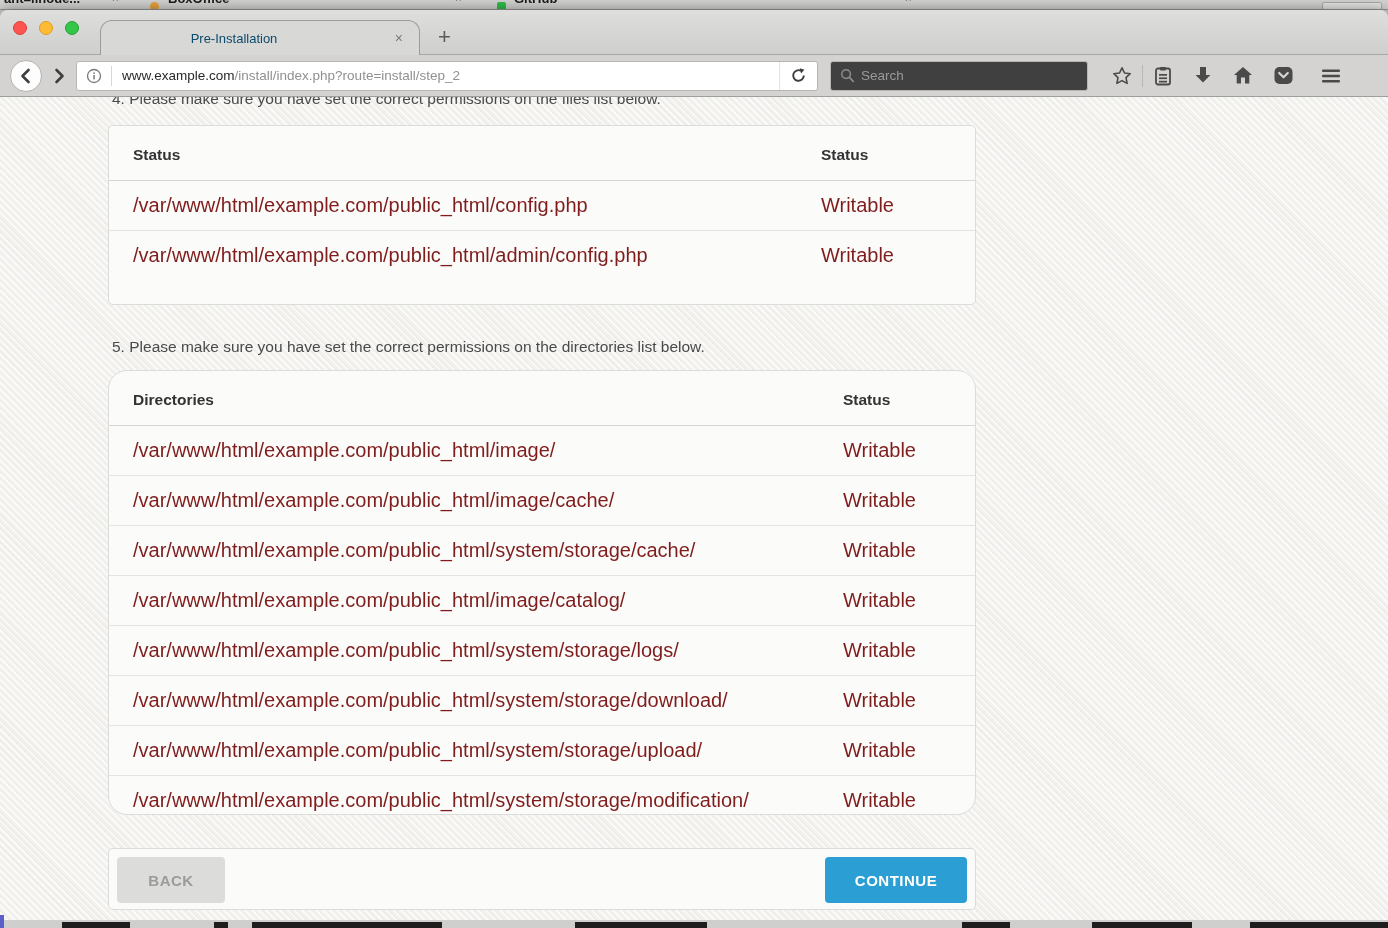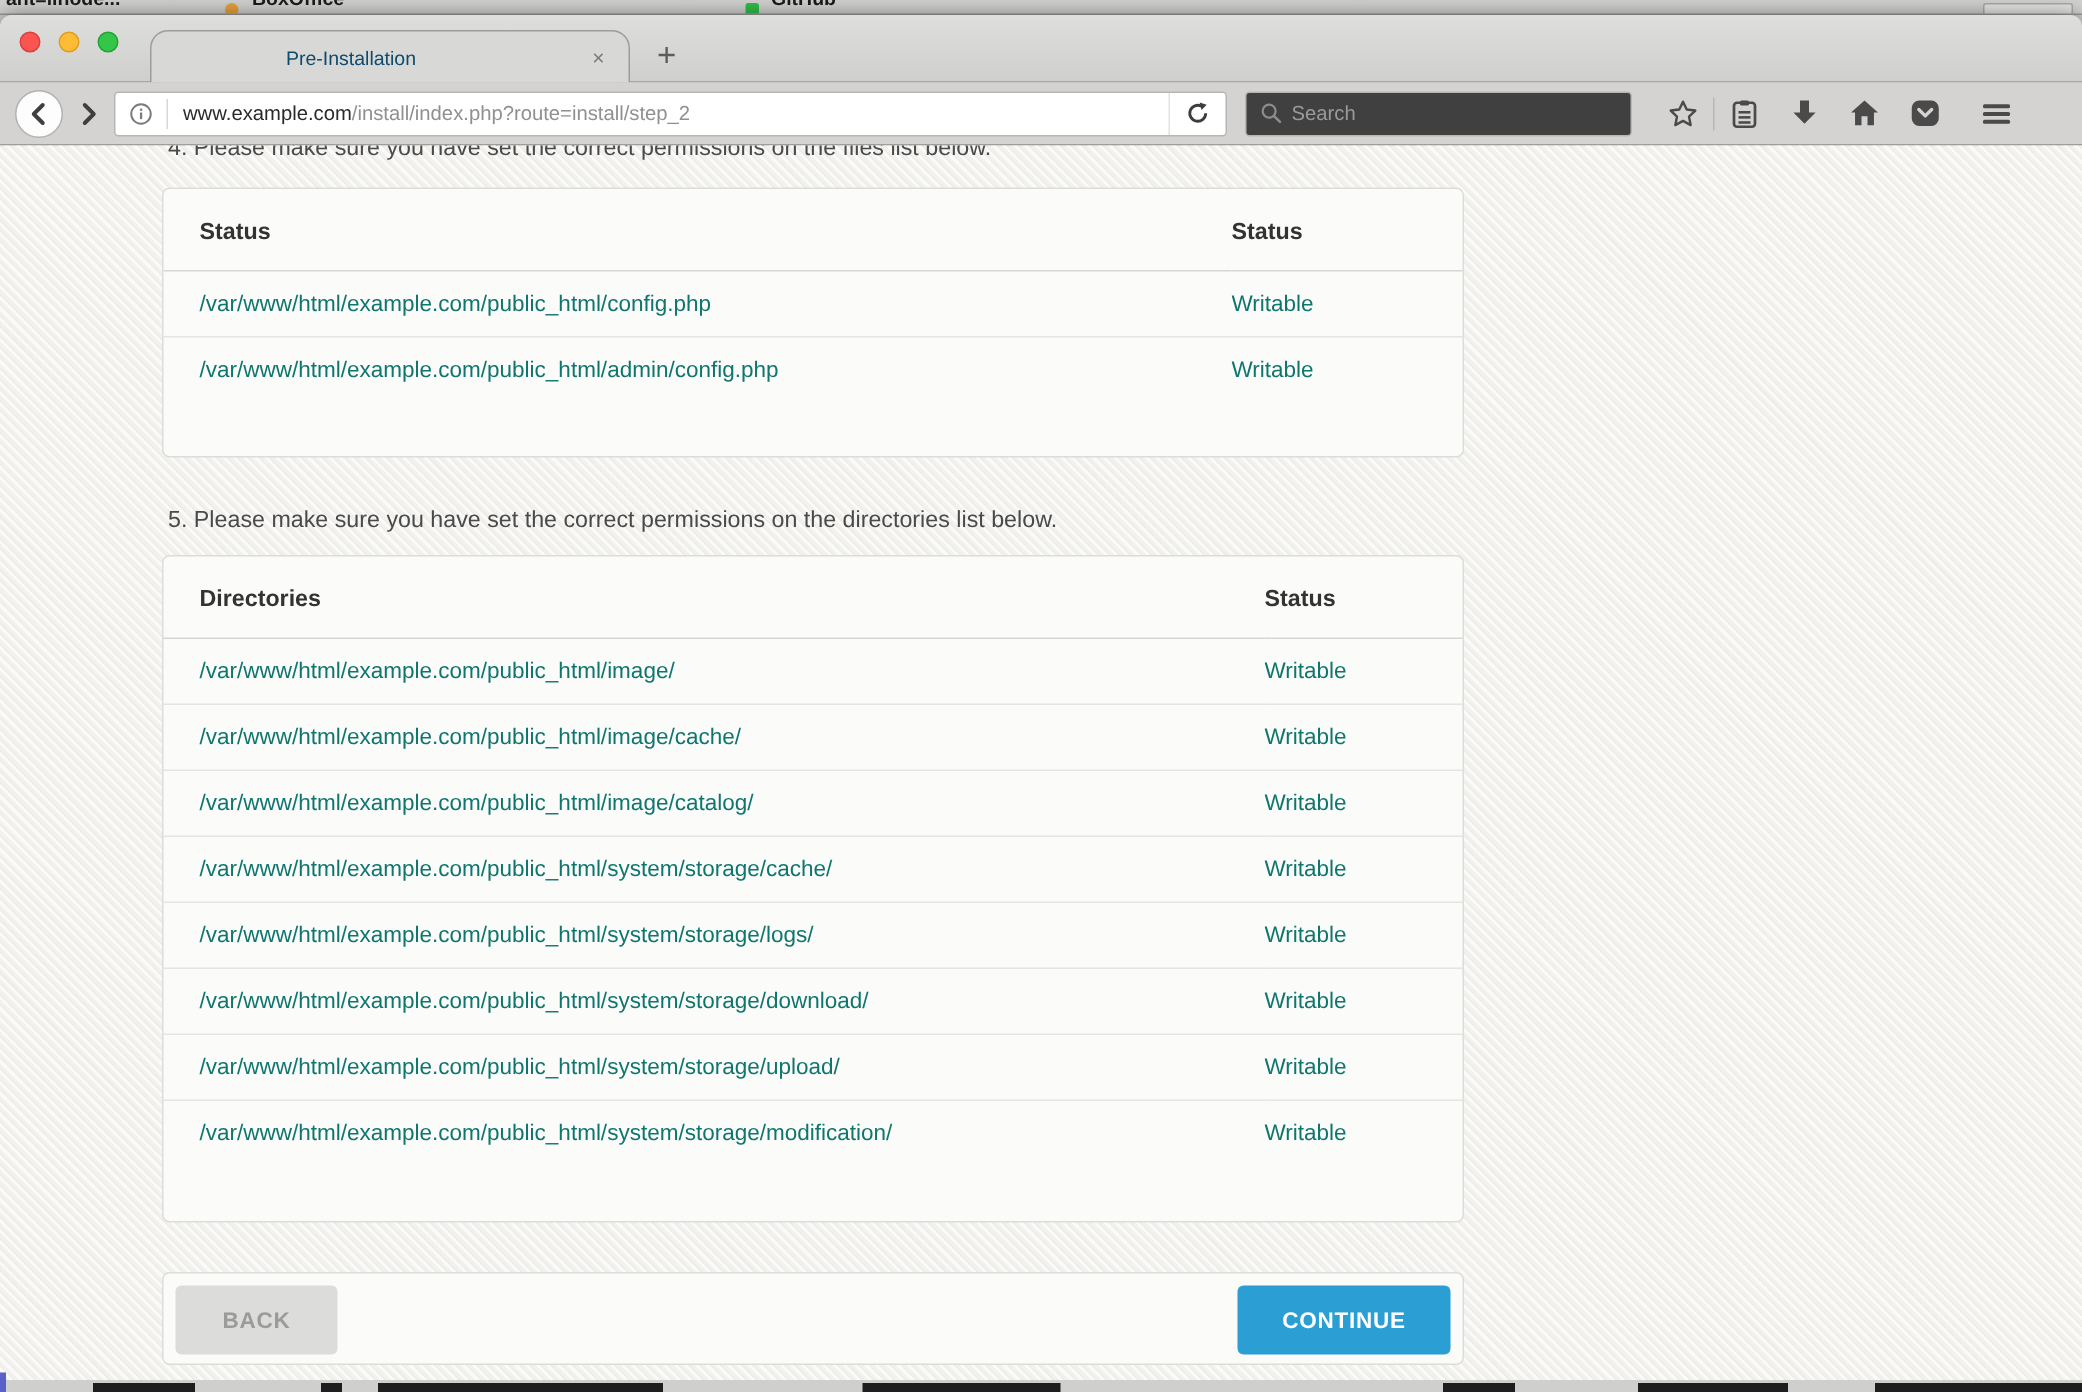--- a/index.html
+++ b/index.html
@@ -49,25 +49,25 @@
   .content { position:absolute; top:87px; left:0; width:1388px; height:831px; overflow:hidden;
              background-color:#f2f1ee;
              background-image:repeating-linear-gradient(45deg, rgba(255,255,255,.65) 0 2px, rgba(0,0,0,0.018) 2px 3px, transparent 3px 5px); }
 
   .sec-heading { position:absolute; left:112px; width:920px; font-size:15.5px; color:#4a4a4a; white-space:nowrap; }
   #heading4 { top:-7px; }
   #heading5 { top:241px; }
 
   .panel { position:absolute; left:108px; width:868px; background:#fbfbfa; border:1px solid #dcdcda; border-radius:5px; }
   #panel-files { top:28px;  height:180px; }
-  #panel-dirs  { top:273px; height:445px; }
+  #panel-dirs  { top:273px; height:445px;border-radius:19px; }
 
   .ptable { width:100%; border-collapse:collapse; table-layout:fixed; }
   .ptable th { text-align:left; font-size:15.5px; color:#333; font-weight:700; padding:20px 0 16px 0; border-bottom:1px solid #d6d6d4; }
-  .ptable td { font-size:15px; color:#0f766e; padding:13px 0; border-bottom:1px solid #e4e4e2; white-space:nowrap; overflow:hidden; }
+  .ptable td { font-size:20px; color:#7f1d1d; padding:13px 0; border-bottom:1px solid #e4e4e2; white-space:nowrap; overflow:hidden; }
   .ptable tr:last-child td { border-bottom:none; }
   .ptable .c-path  { padding-left:24px; }
   .ptable th.c-path { width:712px; }
   #panel-dirs .ptable th.c-path { width:734px; }
   .status-ok { color:#4d9960; }
 
   .btn-panel { position:absolute; left:108px; top:751px; width:868px; height:62px; background:#fbfbfa; border:1px solid #dcdcda; border-radius:5px; }
   .btn { position:absolute; top:8px; height:46px; border:none; border-radius:4px; font-family:"Liberation Sans",sans-serif; font-size:15px; font-weight:700; letter-spacing:.5px; }
   .btn-back { left:8px; width:108px; background:#dcdcda; color:#9b9b9b;text-align:center; }
   .btn-continue { right:8px; width:142px; background:#2b9fd4; color:#fff; }
@@ -228,25 +228,25 @@
         </tr>
         <tr>
           <td class="c-path">/var/www/html/example.com/public_html/image/</td>
           <td class="status-ok">Writable</td>
         </tr>
         <tr>
           <td class="c-path">/var/www/html/example.com/public_html/image/cache/</td>
           <td class="status-ok">Writable</td>
         </tr>
         <tr>
+          <td class="c-path">/var/www/html/example.com/public_html/system/storage/cache/</td>
+          <td class="status-ok">Writable</td>
+        </tr>
+        <tr>
           <td class="c-path">/var/www/html/example.com/public_html/image/catalog/</td>
-          <td class="status-ok">Writable</td>
-        </tr>
-        <tr>
-          <td class="c-path">/var/www/html/example.com/public_html/system/storage/cache/</td>
           <td class="status-ok">Writable</td>
         </tr>
         <tr>
           <td class="c-path">/var/www/html/example.com/public_html/system/storage/logs/</td>
           <td class="status-ok">Writable</td>
         </tr>
         <tr>
           <td class="c-path">/var/www/html/example.com/public_html/system/storage/download/</td>
           <td class="status-ok">Writable</td>
         </tr>

